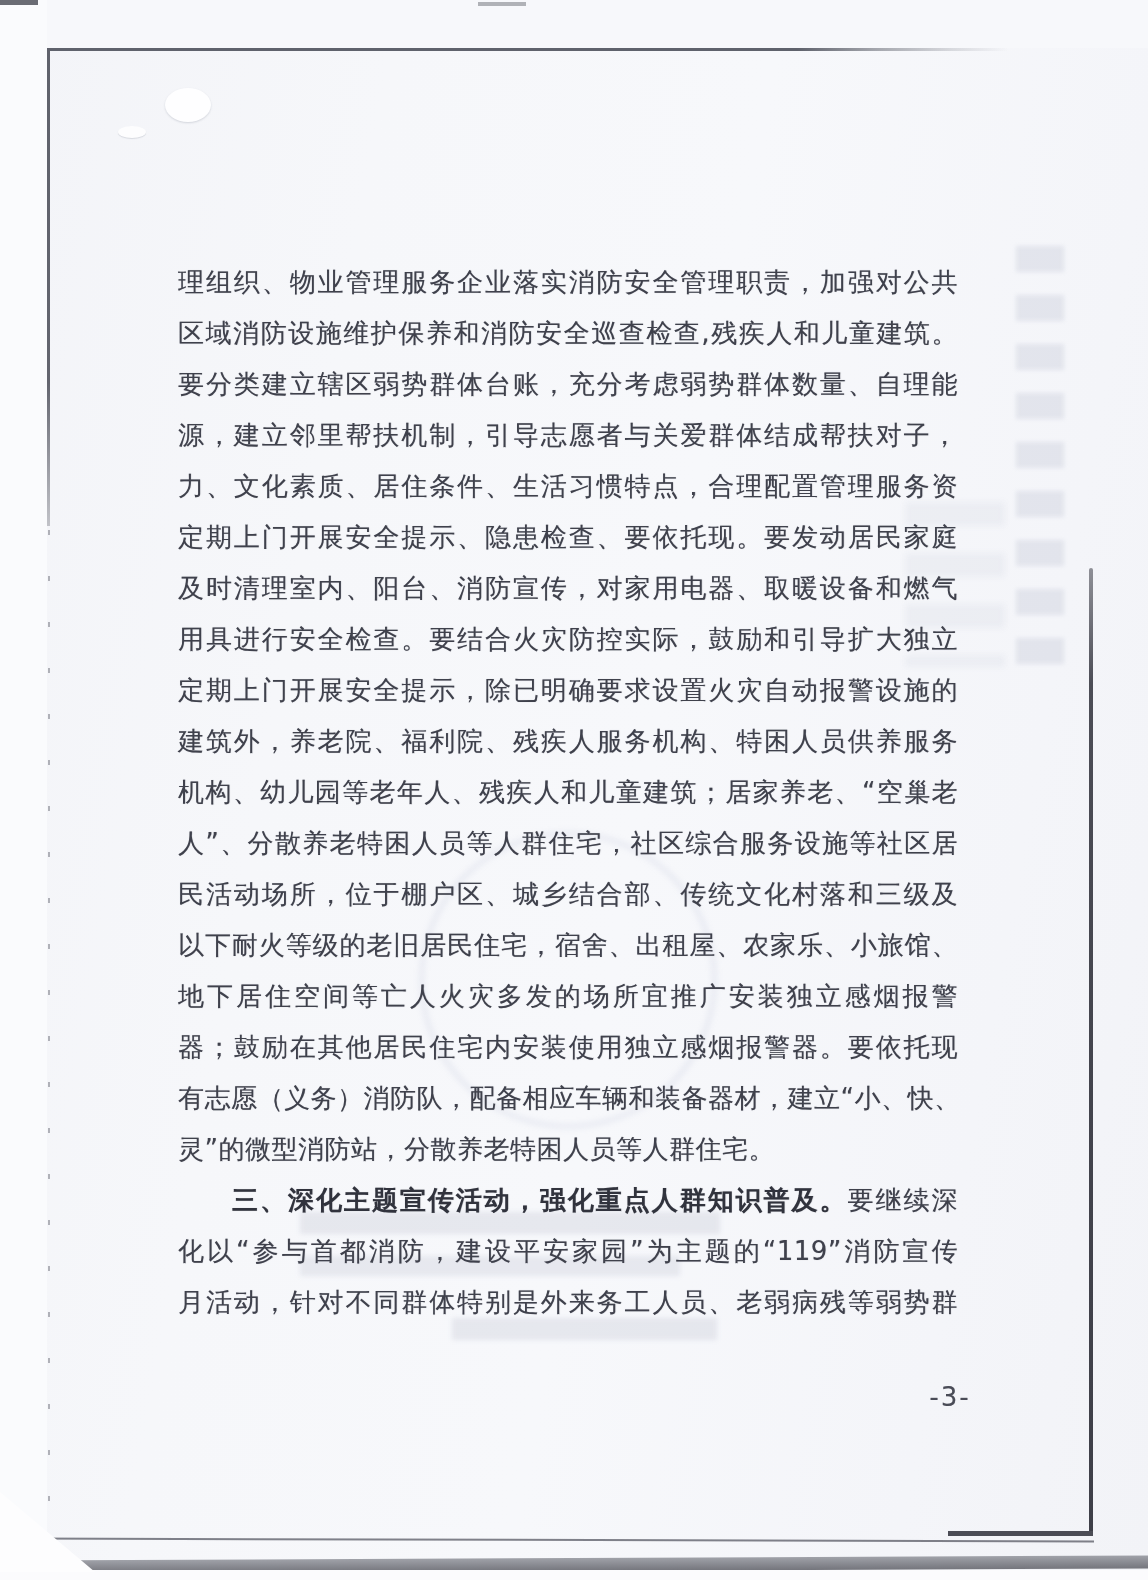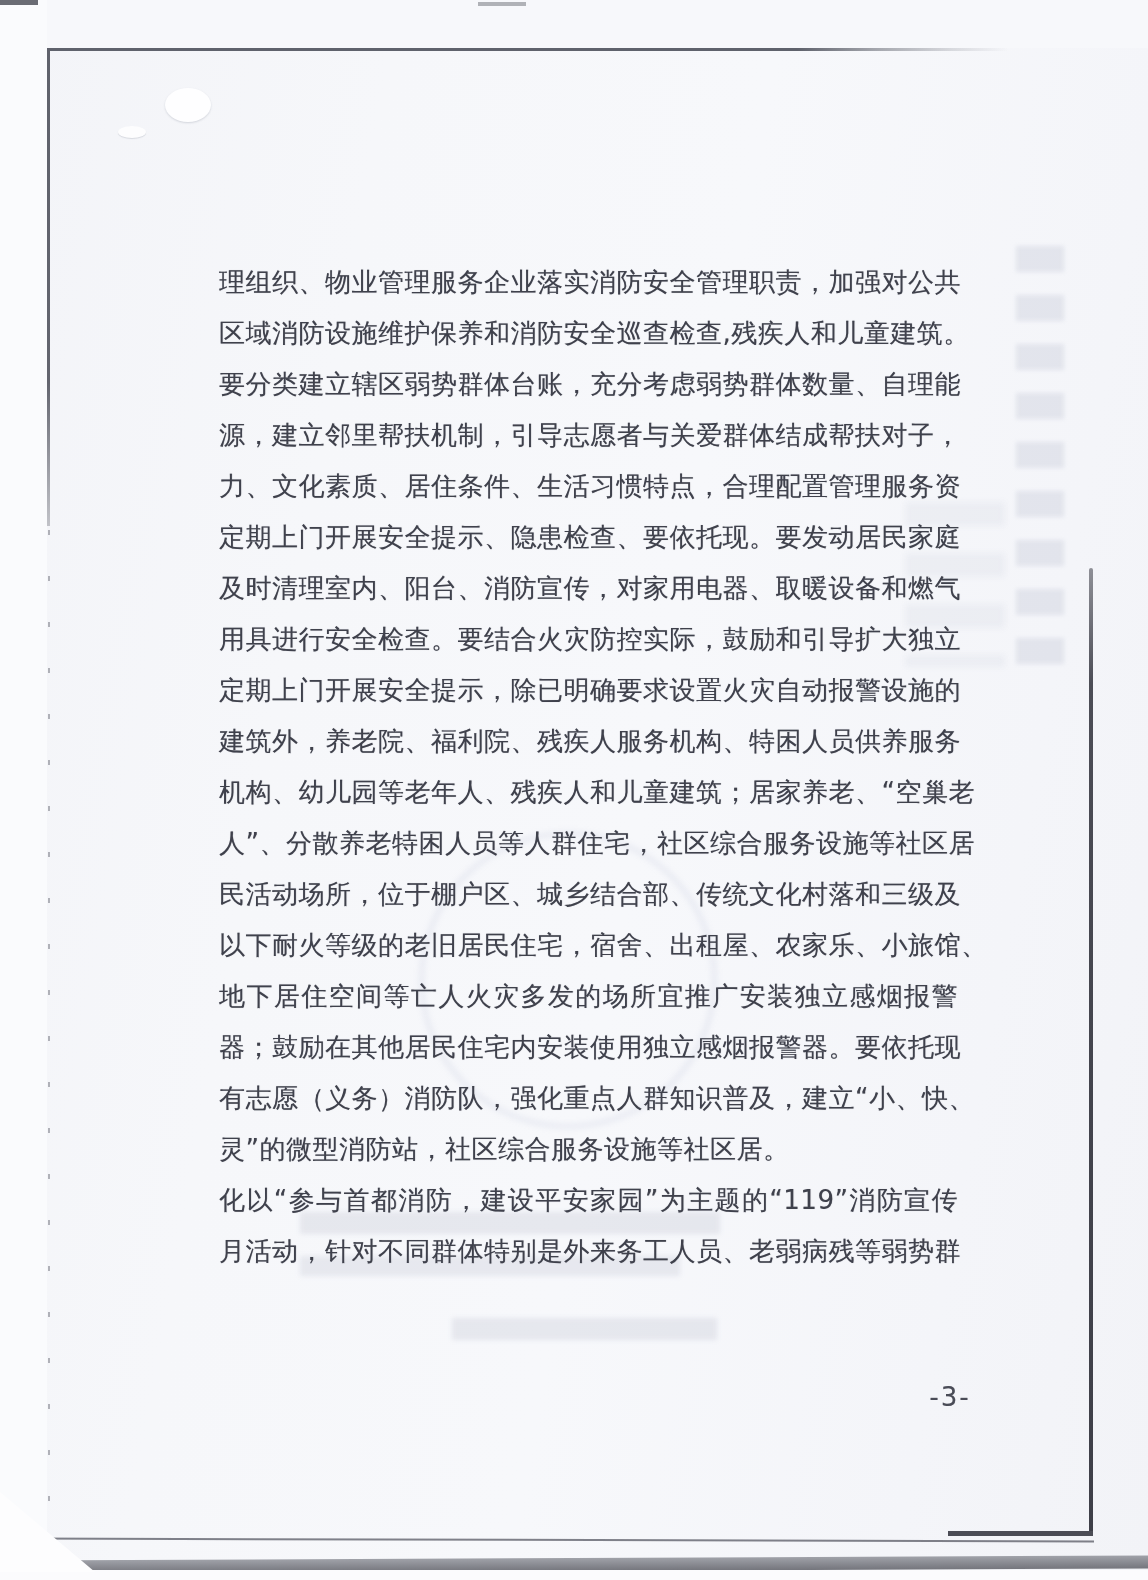--- a/index.html
+++ b/index.html
@@ -48,21 +48,20 @@
     box-shadow:0 1px 1px rgba(150,155,170,.3);}
   .topspeck1{left:0;top:0;width:38px;height:5px;background:#6a6c74;}
   .topspeck2{left:478px;top:2px;width:48px;height:4px;background:rgba(106,108,116,.5);}
   
   .text-block{left:178px;top:257px;width:780px;}
   .line{
     height:51px;line-height:51px;font-size:26px;color:#3f414c;
     letter-spacing:.5px;white-space:nowrap;
     text-align:justify;text-align-last:justify;text-justify:inter-character;
     text-shadow:.3px .3px .7px rgba(63,65,76,.45);
-    margin-left:41px;
   }
   .line.end{text-align-last:left;}
   .line.indent{padding-left:54px;}
   .line .bold{font-weight:700;color:#31333d;}
   .page-number{left:914px;top:1382px;width:72px;text-align:center;
     font-size:26px;letter-spacing:2px;color:#4a4c57;
     text-shadow:.3px .3px .6px rgba(74,76,87,.4);}
 </style>
 </head>
 <body>
@@ -98,22 +97,23 @@
   <div class="line">及时清理室内、阳台、消防宣传，对家用电器、取暖设备和燃气</div>
   <div class="line">用具进行安全检查。要结合火灾防控实际，鼓励和引导扩大独立</div>
   <div class="line">定期上门开展安全提示，除已明确要求设置火灾自动报警设施的</div>
   <div class="line">建筑外，养老院、福利院、残疾人服务机构、特困人员供养服务</div>
   <div class="line">机构、幼儿园等老年人、残疾人和儿童建筑；居家养老、“空巢老</div>
   <div class="line">人”、分散养老特困人员等人群住宅，社区综合服务设施等社区居</div>
   <div class="line">民活动场所，位于棚户区、城乡结合部、传统文化村落和三级及</div>
   <div class="line">以下耐火等级的老旧居民住宅，宿舍、出租屋、农家乐、小旅馆、</div>
   <div class="line">地下居住空间等亡人火灾多发的场所宜推广安装独立感烟报警</div>
   <div class="line">器；鼓励在其他居民住宅内安装使用独立感烟报警器。要依托现</div>
-  <div class="line">有志愿（义务）消防队，强化重点人群知识普及，建立“小、快、</div>
-  <div class="line end">灵”的微型消防站，社区综合服务设施等社区居。</div>
+  <div class="line">有志愿（义务）消防队，配备相应车辆和装备器材，建立“小、快、</div>
+  <div class="line end">灵”的微型消防站，分散养老特困人员等人群住宅。</div>
+  <div class="line indent"><span class="bold">三、深化主题宣传活动，强化重点人群知识普及。</span><span>要继续深</span></div>
   <div class="line">化以“参与首都消防，建设平安家园”为主题的“119”消防宣传</div>
   <div class="line">月活动，针对不同群体特别是外来务工人员、老弱病残等弱势群</div>
 </div>
 
 <div class="abs page-number">-3-</div>
 
 <div class="abs right-edge-line"></div>
 <div class="abs bottom-corner-seg"></div>
 <div class="abs bottom-thin-line"></div>
 <div class="abs paper-bottom-edge"></div>

